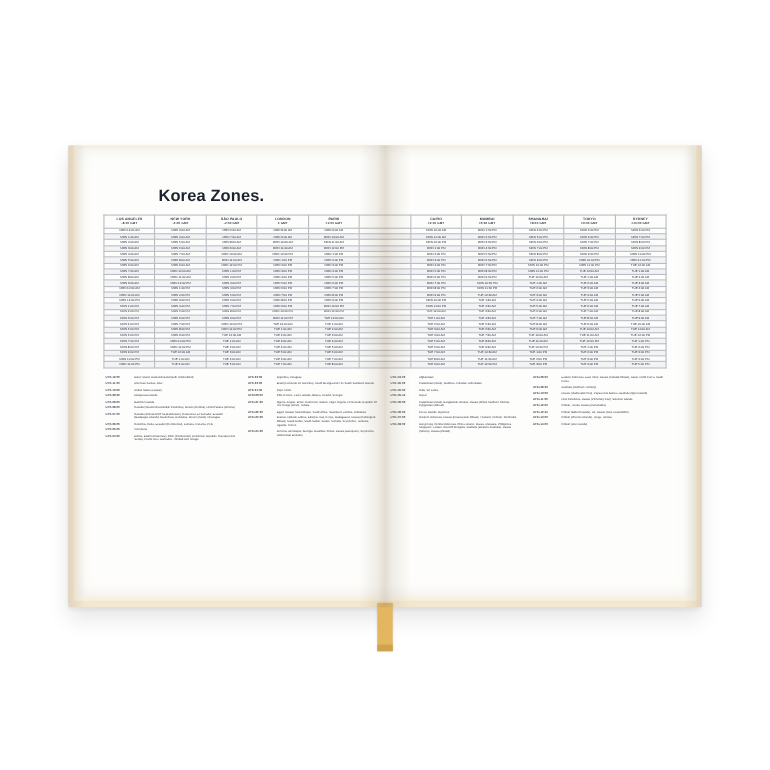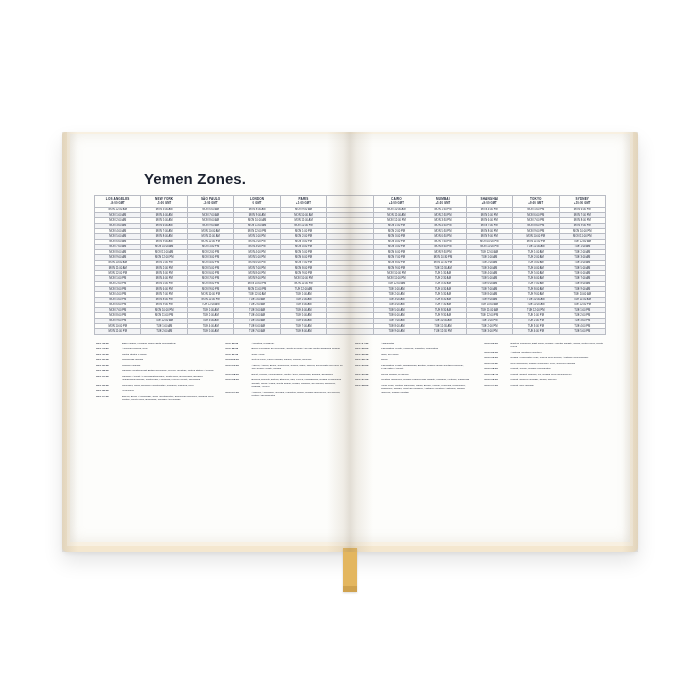--- a/index.html
+++ b/index.html
@@ -157,21 +157,21 @@
     <div class="book-edge">
       <div class="book-edge-inner"></div>
     </div>
     <div class="ribbon"></div>
     <div class="pages"></div>
     <div class="page-curl-left"></div>
     <div class="page-curl-right"></div>
     <div class="spine"></div>
 
     <div class="content">
-      <div class="title">Yemen Zones.</div>
+      <div class="title">Korea Zones.</div>
 
       <table class="tz">
         <thead>
           <tr>
               <th><span>LOS ANGELES</span><span class="gmt">-8:00 GMT</span></th>
               <th><span>NEW YORK</span><span class="gmt">-5:00 GMT</span></th>
               <th><span>SÃO PAULO</span><span class="gmt">-2:00 GMT</span></th>
               <th><span>LONDON</span><span class="gmt">0 GMT</span></th>
               <th><span>PARIS</span><span class="gmt">+1:00 GMT</span></th>
               <th></th>

